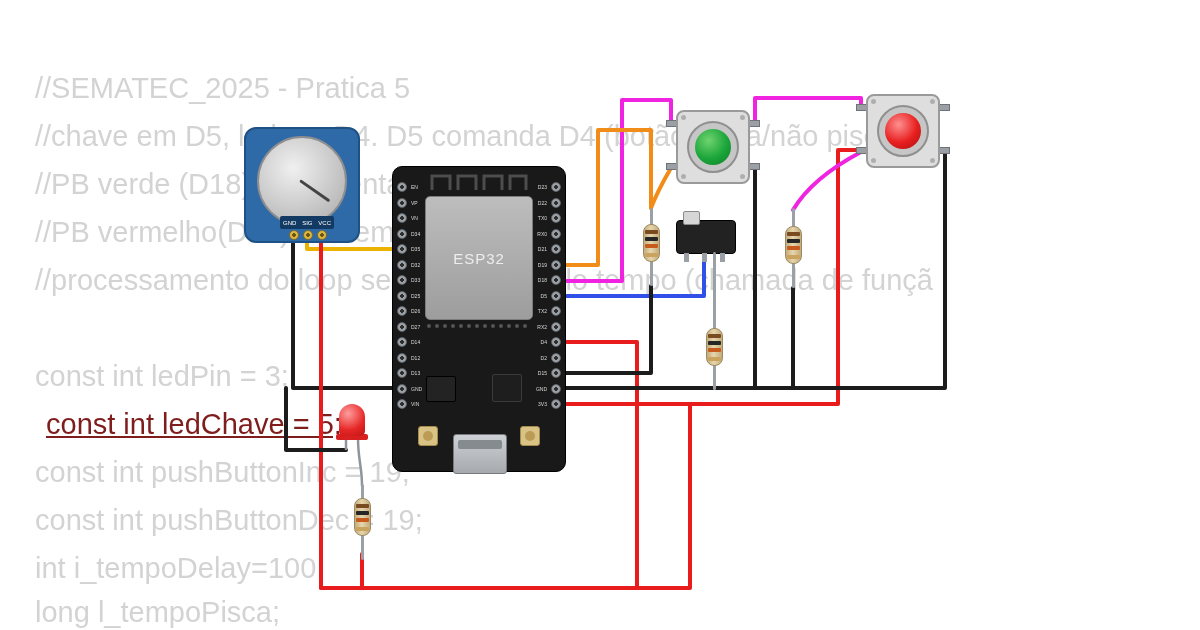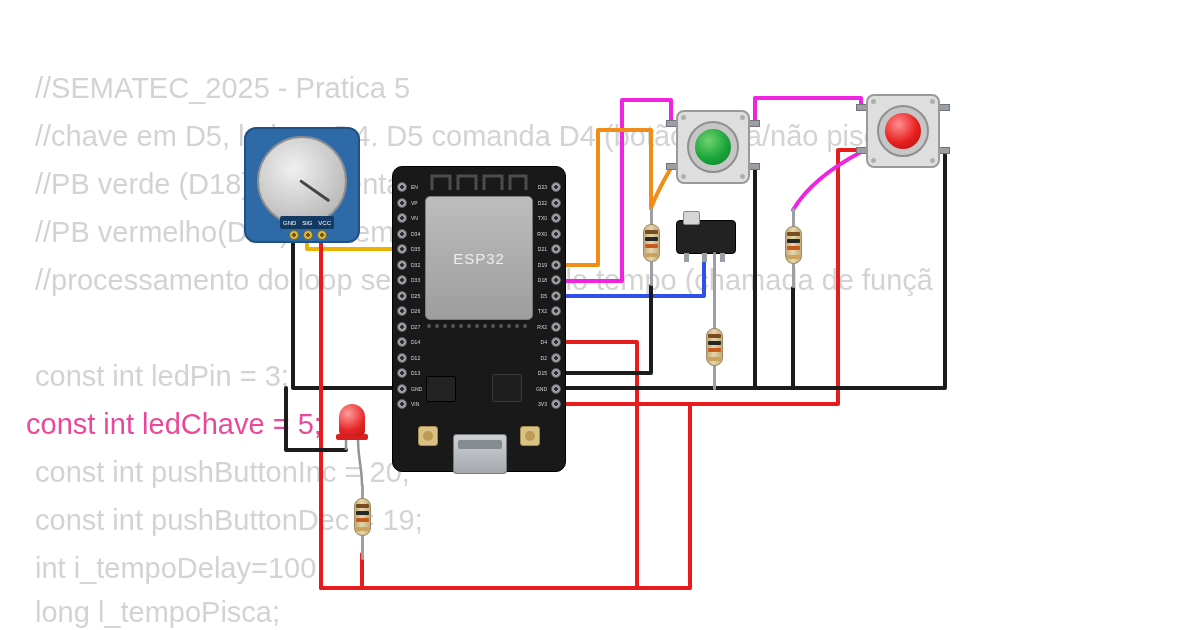--- a/index.html
+++ b/index.html
@@ -75,22 +75,22 @@
 
 <div class="stage">
 
   <div>
       <div class="code-line" style="left: 35px; top: 72px; color: rgb(211, 211, 211); font-size: 29px;">//SEMATEC_2025 - Pratica 5</div>
       <div class="code-line" style="left: 35px; top: 120px; color: rgb(211, 211, 211); font-size: 29px;">//chave em D5, led em D4. D5 comanda D4 (botão pisca/não pisca)</div>
       <div class="code-line" style="left: 35px; top: 168px; color: rgb(211, 211, 211); font-size: 29px;">//PB verde (D18) incrementa o tempo</div>
       <div class="code-line" style="left: 35px; top: 216px; color: rgb(211, 211, 211); font-size: 29px;">//PB vermelho(D19) decrementa o tempo</div>
       <div class="code-line" style="left: 35px; top: 264px; color: rgb(211, 211, 211); font-size: 29px;">//processamento do loop sequenciado pelo tempo (chamada de funçã</div>
       <div class="code-line" style="left: 35px; top: 360px; color: rgb(211, 211, 211); font-size: 29px;">const int ledPin = 3;</div>
-      <div class="code-line" style="left: 26px; top: 408px; color: #ec4899; font-size: 29px;">const int ledChave = 5;</div>
-      <div class="code-line" style="left: 35px; top: 456px; color: rgb(211, 211, 211); font-size: 29px;">const int pushButtonInc = 20;</div>
+      <div class="code-line" style="left: 46px; top: 408px; color: #7f1d1d; font-size: 29px; text-decoration: underline;">const int ledChave = 5;</div>
+      <div class="code-line" style="left: 35px; top: 456px; color: rgb(211, 211, 211); font-size: 29px;">const int pushButtonInc = 19;</div>
       <div class="code-line" style="left: 35px; top: 504px; color: rgb(211, 211, 211); font-size: 29px;">const int pushButtonDec = 19;</div>
       <div class="code-line" style="left: 35px; top: 552px; color: rgb(211, 211, 211); font-size: 29px;">int i_tempoDelay=100;</div>
       <div class="code-line" style="left: 35px; top: 596px; color: rgb(211, 211, 211); font-size: 29px;">long l_tempoPisca;</div>
     </div>
 
   <svg id="wire-layer" width="1200" height="630">
       <path d="M307,236 V249 H399" stroke="#ecb200" fill="none" stroke-width="4" stroke-linecap="round" stroke-linejoin="round"></path>
       <path d="M293,236 V388 H399" stroke="#1c1c1c" fill="none" stroke-width="4" stroke-linecap="round" stroke-linejoin="round"></path>
       <path d="M321,236 V588" stroke="#e81c1c" fill="none" stroke-width="4" stroke-linecap="round" stroke-linejoin="round"></path>
       <path d="M321,588 H690 V404" stroke="#e81c1c" fill="none" stroke-width="4" stroke-linecap="round" stroke-linejoin="round"></path>

